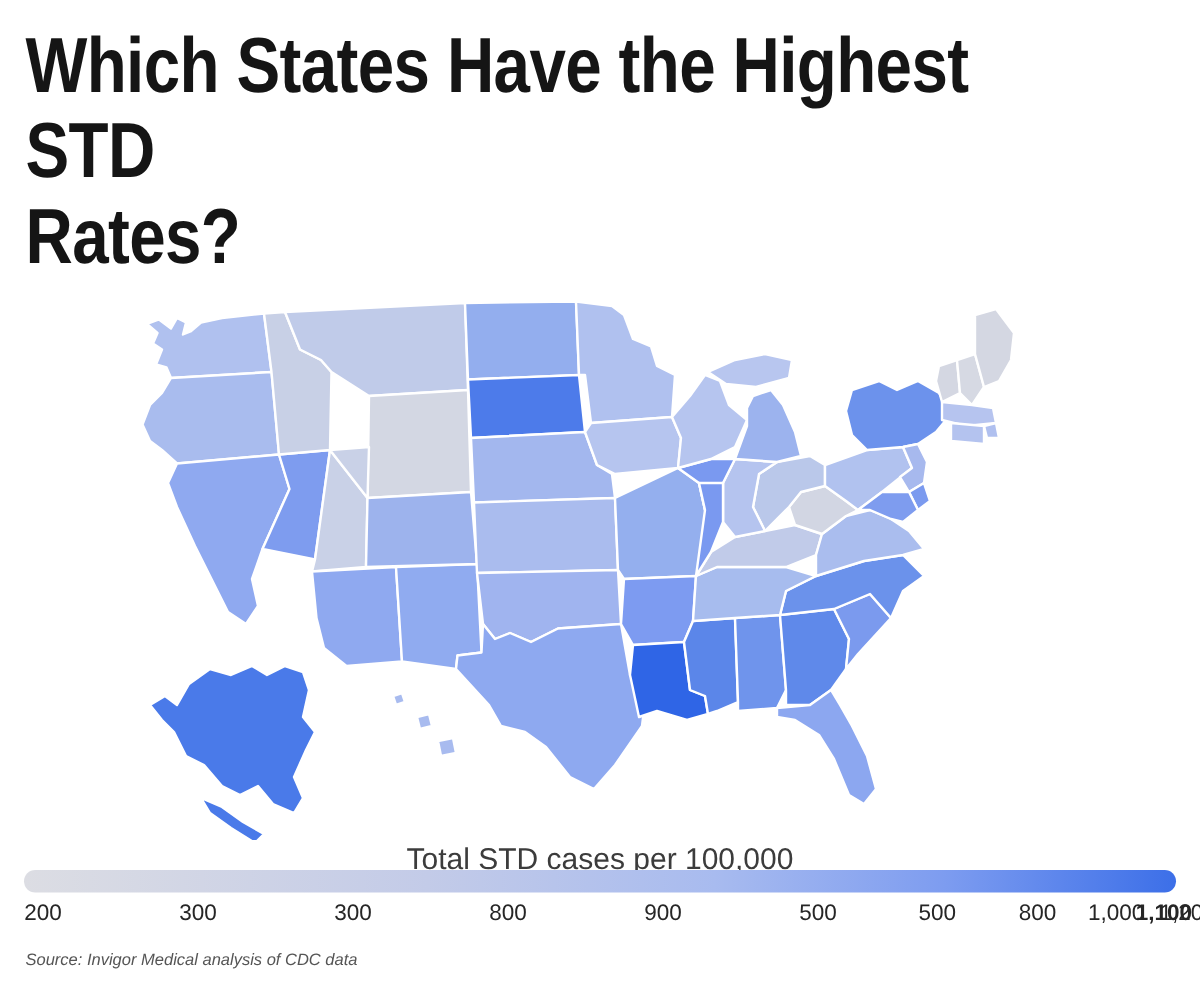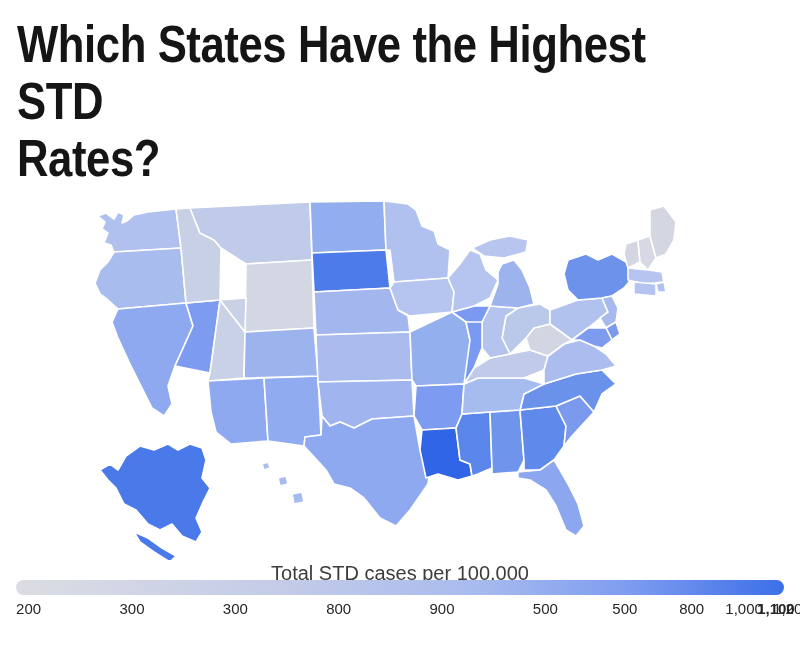--- a/index.html
+++ b/index.html
@@ -227,14 +227,15 @@
       <div class="tick" style="left: 42.6%;">800</div>
       <div class="tick" style="left: 55.6%;">900</div>
       <div class="tick" style="left: 68.6%;">500</div>
       <div class="tick" style="left: 78.6%;">500</div>
       <div class="tick" style="left: 87%;">800</div>
       <div class="tick" style="left: 93.6%;">1,000</div>
       <div class="tick" style="left: 97.6%; font-weight: bold;">1,100</div>
       <div class="tick" style="left: 99.6%;">1,200</div>
     </div>
 
+  <div class="source">Source: Invigor Medical analysis of CDC data</div>
 
 </div>
 
 </body></html>

